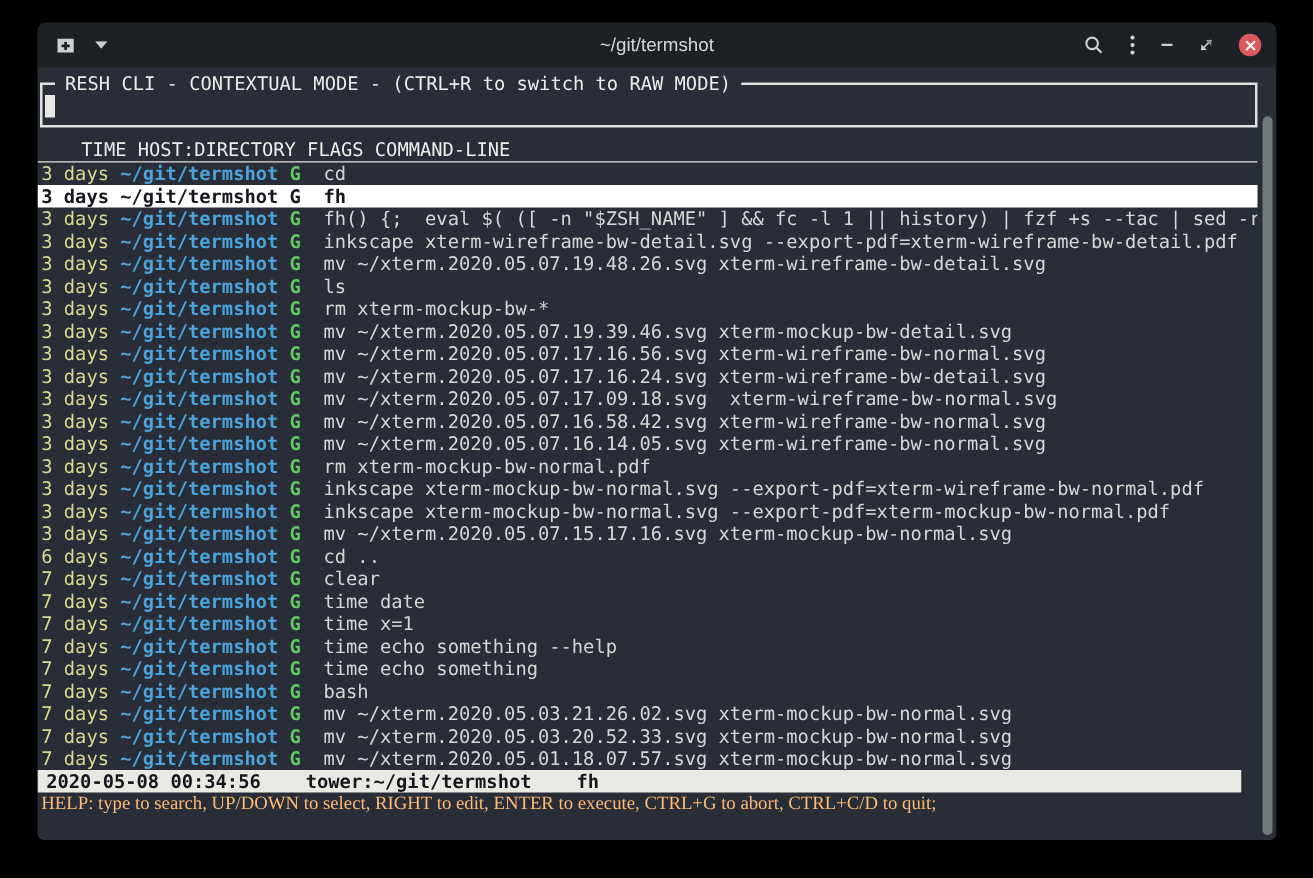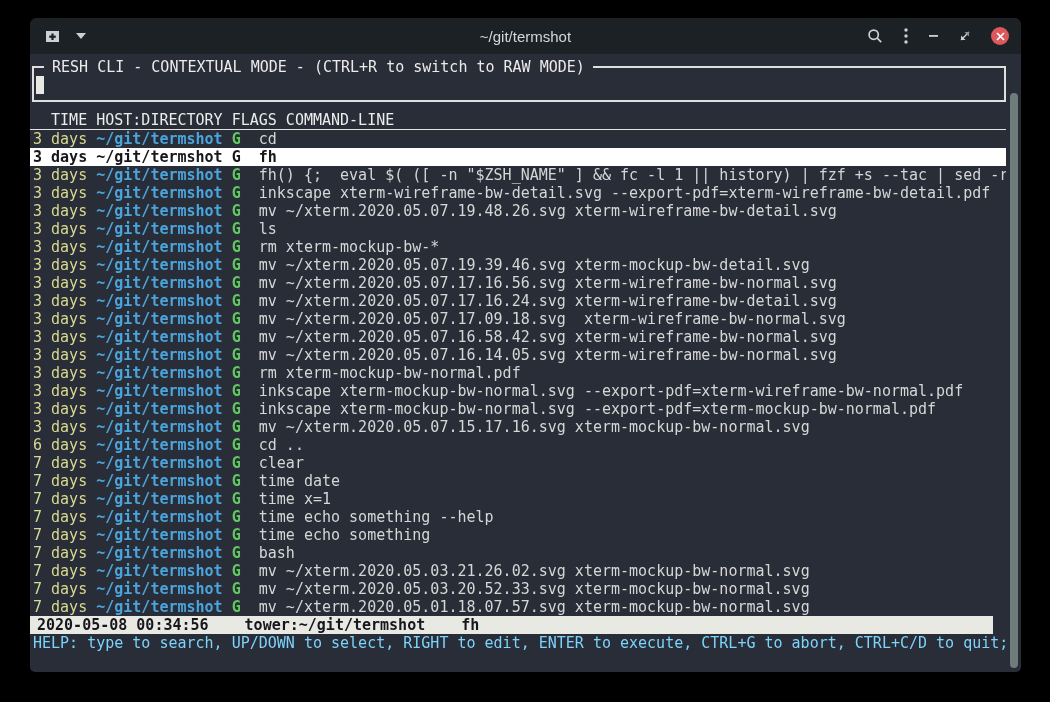--- a/index.html
+++ b/index.html
@@ -37,37 +37,37 @@
     position:relative; margin:12px 15px 0 2px; height:32px;
     border:2px solid #dfdfdf;
     text-decoration:underline;
   }
   .resh-box-title {
     position:absolute; top:-10px; left:10px; background:#282d37;
     padding:0 8px; color:#eceaea; white-space:pre;
   }
   .cursor { position:absolute; left:2px; top:8px; width:8px; height:18px; background:#e9e9e3; }
   .table-header {
-    margin-top:9px; margin-right:15px; height:18px; padding-left:3px;
+    margin-top:9px; margin-right:15px; height:18px; padding-left:17px;
     white-space:pre; color:#ececec; border-bottom:1px solid #e3e3e3;
   }
   .rows { }
   .row { height:18px; white-space:pre; padding-left:3px; margin-right:15px; overflow:hidden; }
   .row .time { color:#d9d98f; }
   .row .host { color:#4ba4dc; font-weight:bold; }
   .row .flag { color:#61c961; font-weight:bold; }
   .row .cmd  { color:#d6d6d6; }
   .row.selected { background:#ffffff; }
   .row.selected span { color:#16161c; font-weight:bold; }
   .statusbar {
     height:18px; margin-right:28px; background:#e9e9e3; color:#16161c;
     font-weight:bold; white-space:pre; padding-left:7px;
   }
   .statusbar span { margin-right:36px; }
-  .helpline { height:18px; white-space:pre; padding-left:3px; color:#7dd3fc; }
+  .helpline { height:18px; white-space:pre; padding-left:3px; color:#fdba74;font-family:Liberation Serif, serif; }
   .scrollbar {
     position:absolute; right:3px; top:39px; bottom:4px; width:8px;
     background:#6e7d7c; border-radius:4px;
   }
 </style>
 </head>
 <body>
 
 <div class="screen">
   <div class="window">

